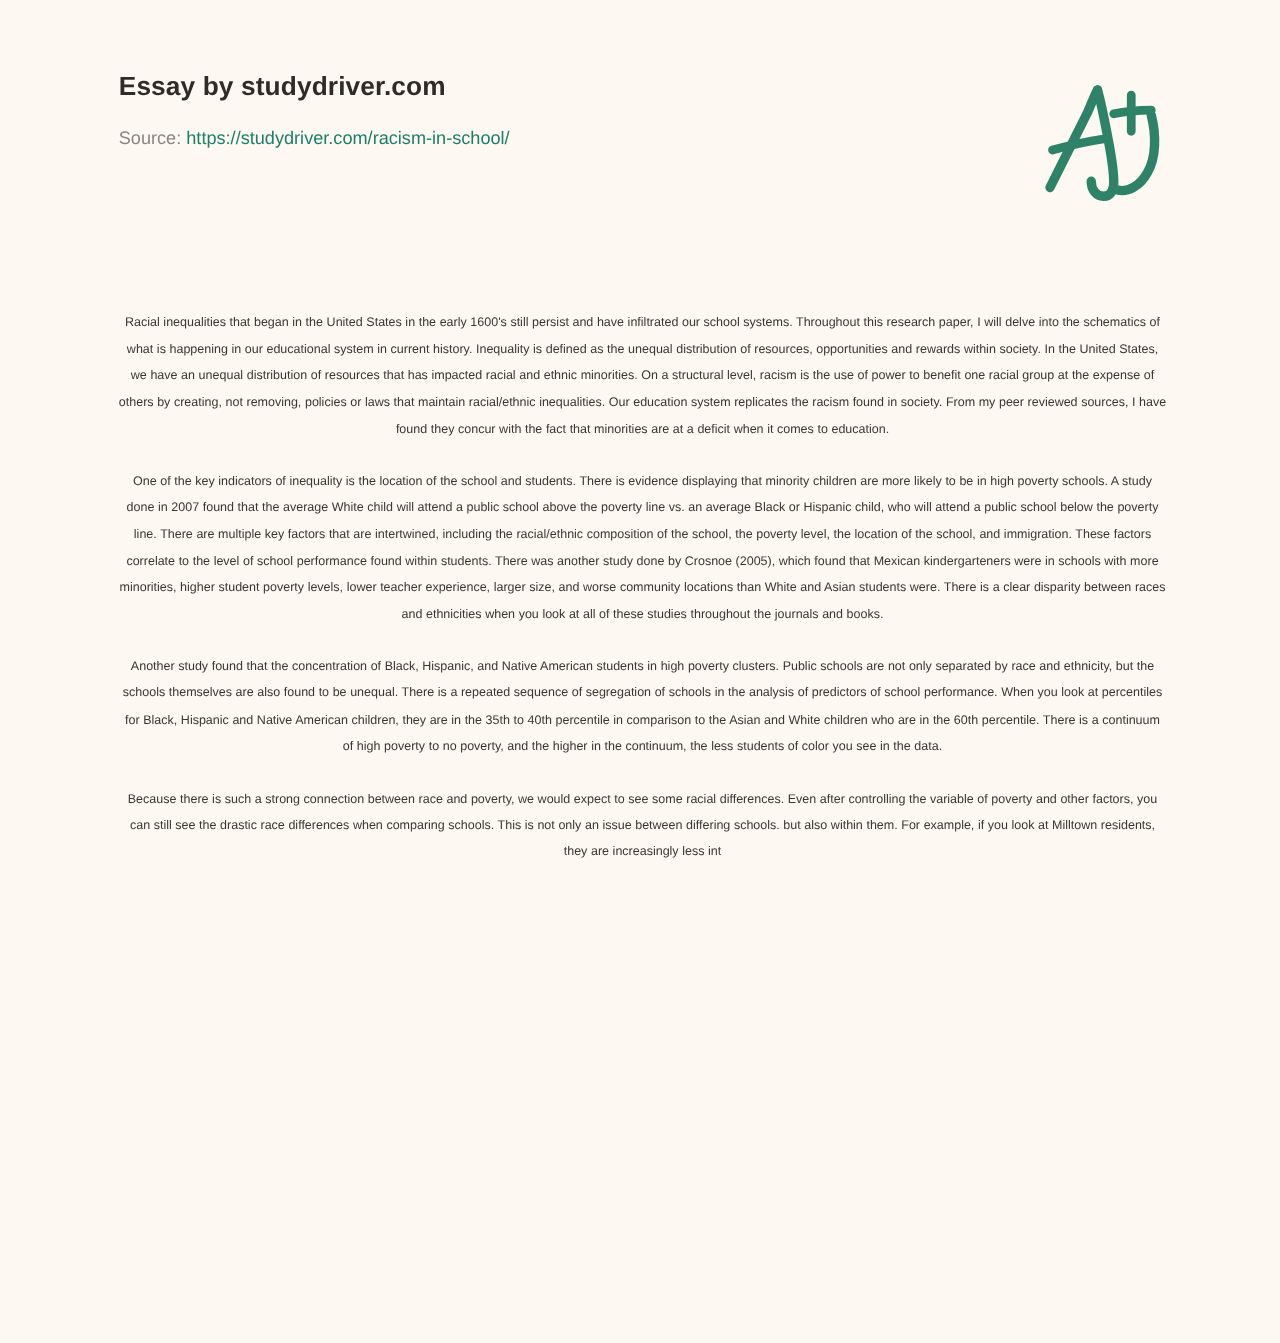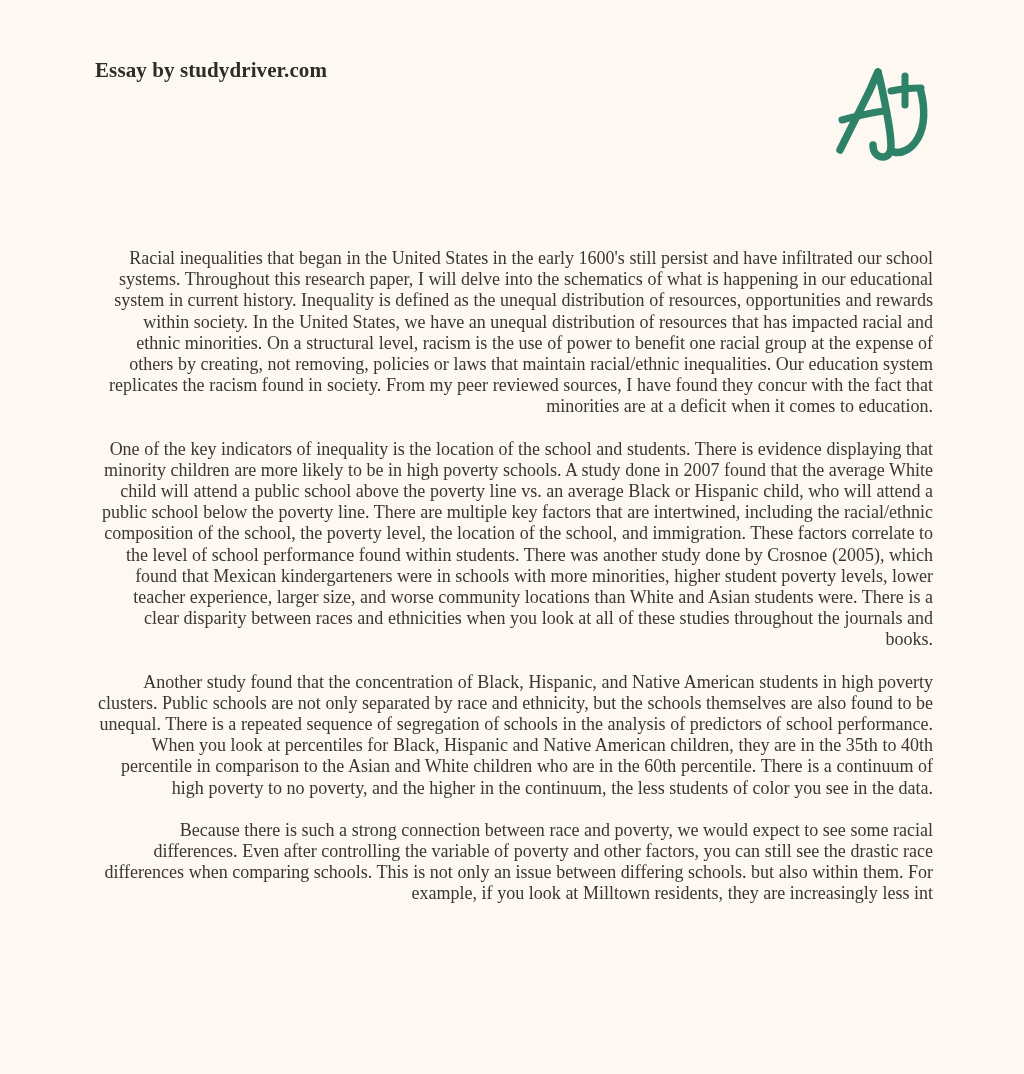--- a/index.html
+++ b/index.html
@@ -13,21 +13,20 @@
     font-family: "Liberation Sans", sans-serif;
     overflow: hidden;
     position: relative;
   }
 
   .page {
     position: relative;
     width: 1024px;
     height: 820px;
     box-sizing: border-box;
-    font-family: Liberation Serif, serif;
   }
 
   
   .header {
     position: absolute;
     left: 95px;
     top: 56px;
     width: 840px;
     height: 120px;
   }
@@ -84,37 +83,41 @@
     font-size: 31px;
     font-weight: 700;
     color: #16120f;
     line-height: 40px;
     letter-spacing: -0.2px;
     margin: 0 0 28px 0;
   }
 
   .body-text p {
     margin: 0 0 21px 0;
-    font-size: 18px;
+    font-size: 10px;
     line-height: 21.2px;
     color: #3b3631;
-    text-align: right;
+    text-align: center;
     word-spacing: 0.1px;
   }
   .body-text p:last-child {
     margin-bottom: 0;
   }
 </style>
 </head>
 <body>
 
 <div class="page">
 
   <div class="header">
     <div class="brand-title">Essay by studydriver.com</div>
+    <div class="source-line">
+      <span class="source-label">Source:</span>
+      <span class="source-link">https://studydriver.com/racism-in-school/</span>
+    </div>
   </div>
 
   <div class="logo">
     <svg viewBox="0 0 110 108" xmlns="http://www.w3.org/2000/svg" aria-hidden="true">
       <g fill="none" stroke="#2e8268" stroke-linecap="round" stroke-linejoin="round">
 
         <path d="M14 92 C22 76 34 52 44 32 C48 23 50 17 52 14" stroke-width="7.5"></path>
 
         <path d="M52 14 C55 24 58 40 61 56 C64 72 65 82 65 88
                  C65 95 62 99 57 99 C51 99 47 94 47 87" stroke-width="7.5"></path>

